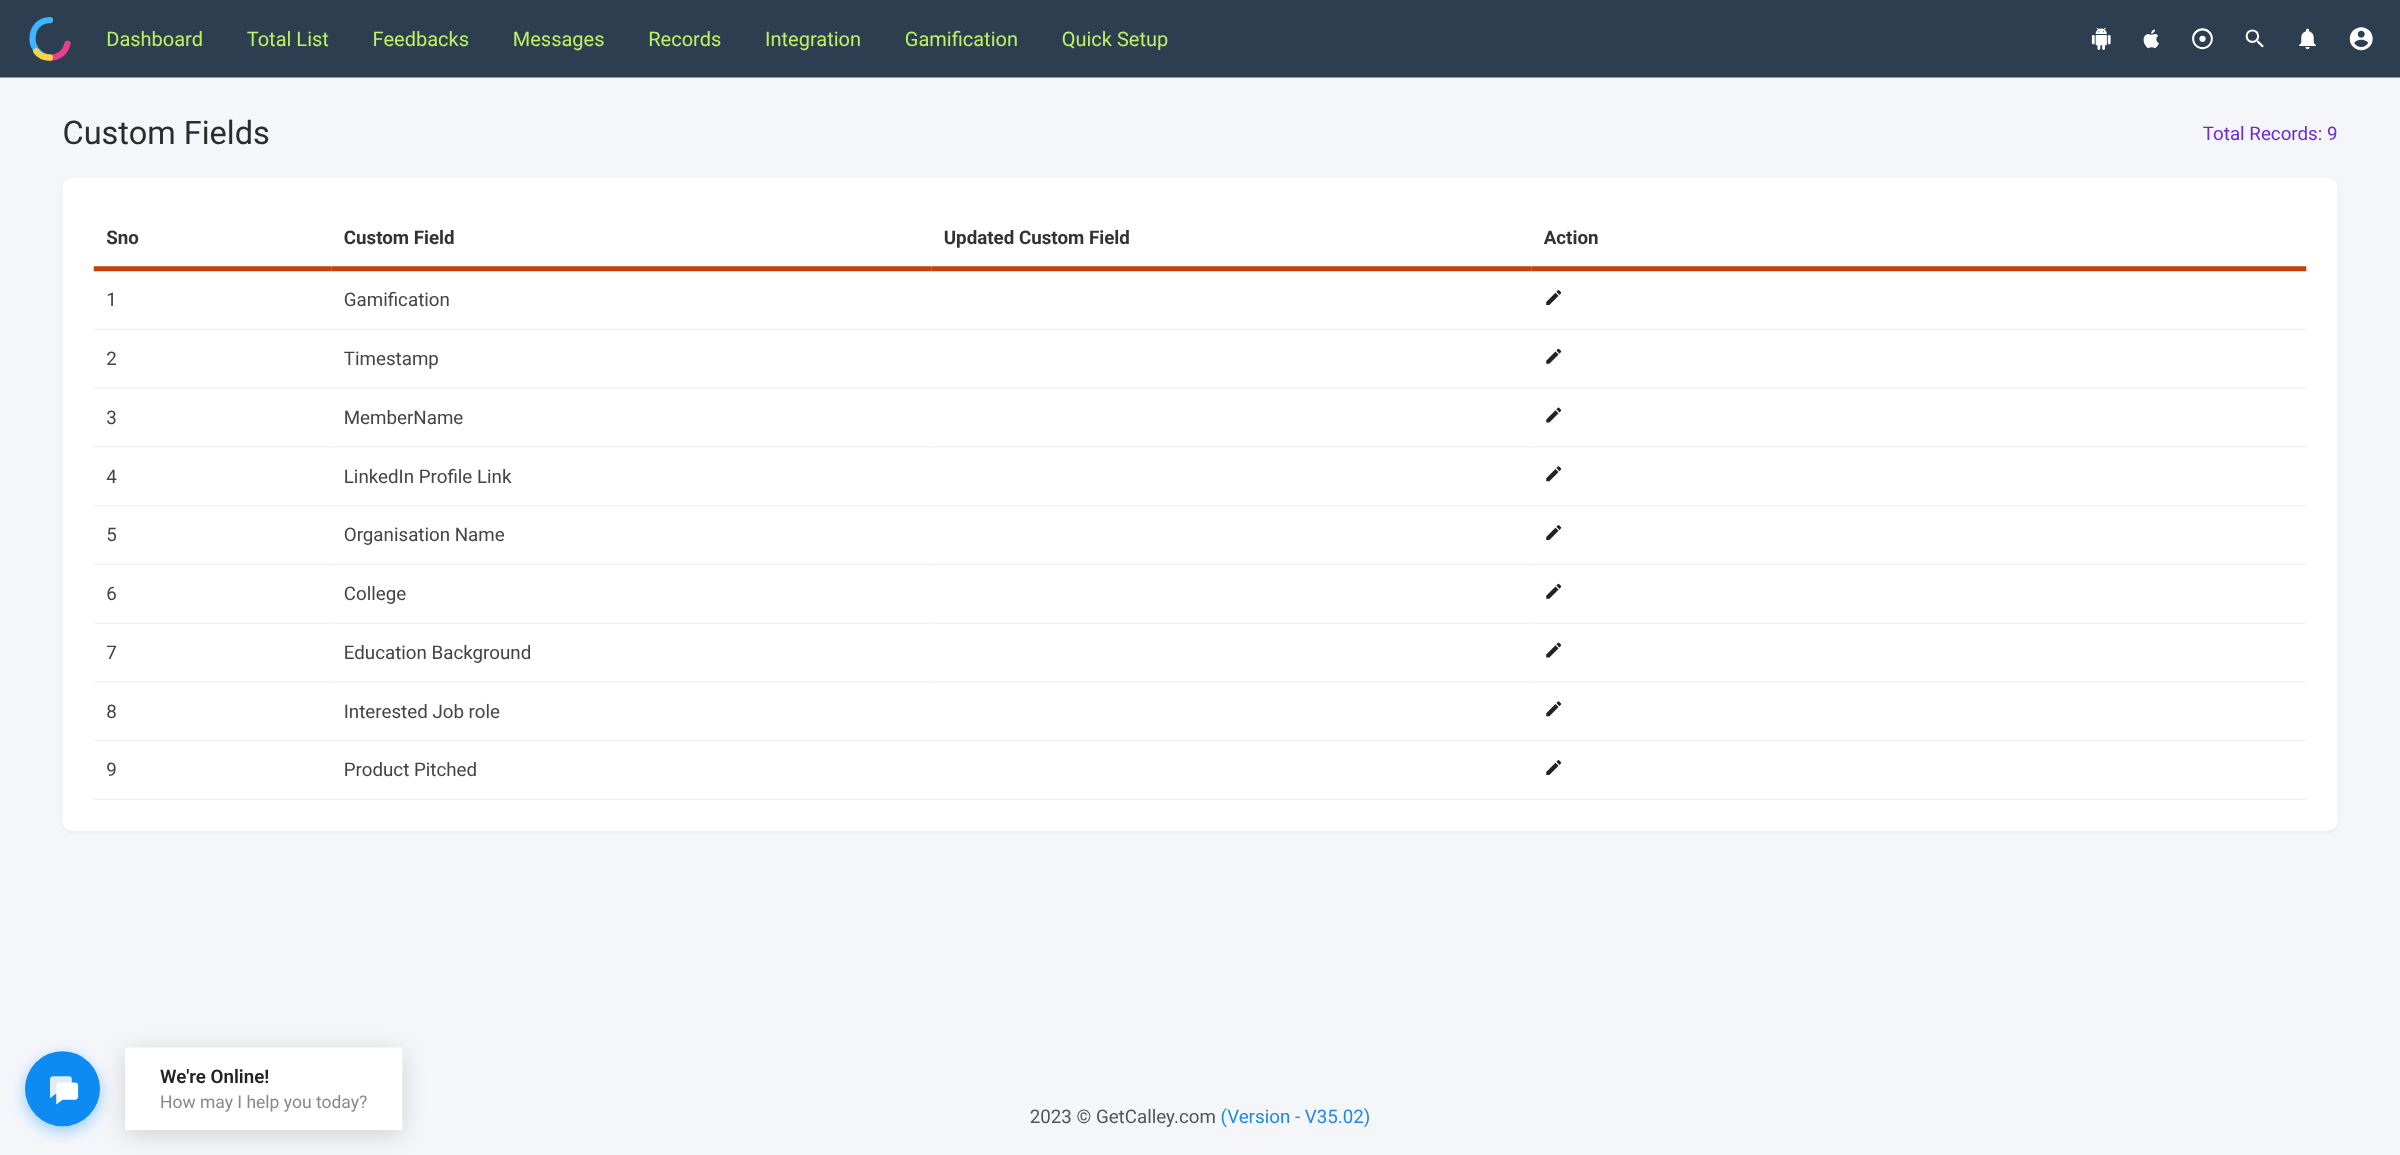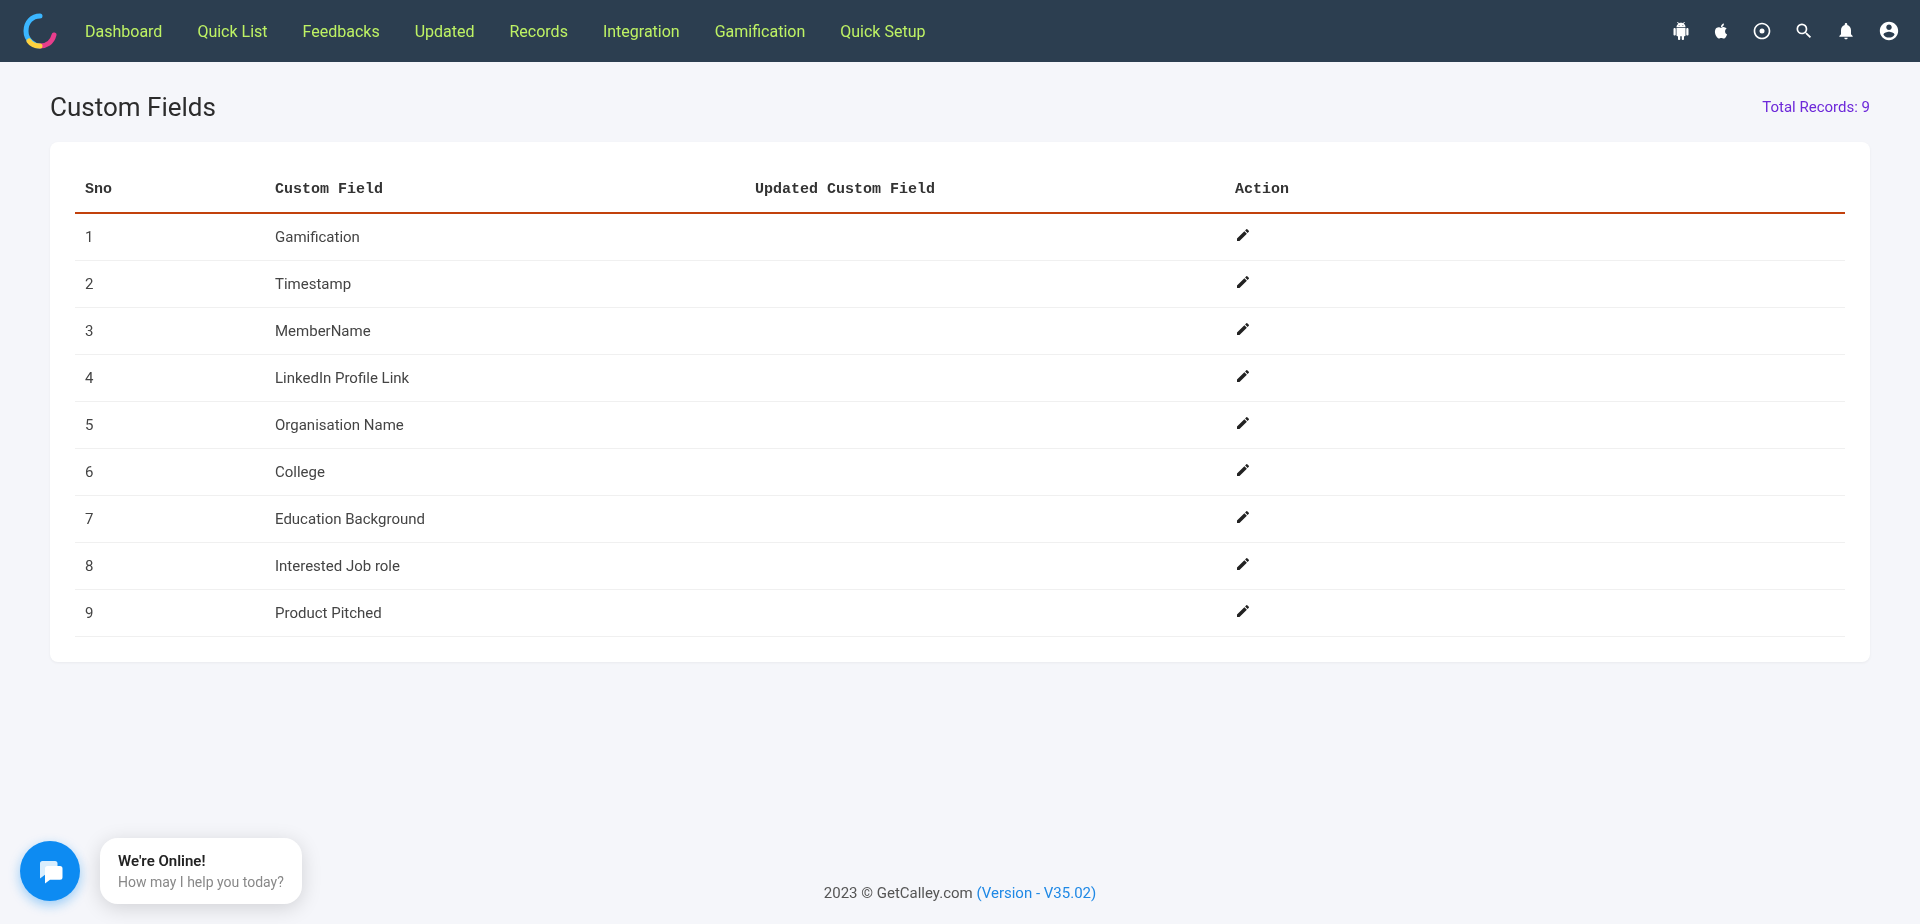--- a/index.html
+++ b/index.html
@@ -12,52 +12,52 @@
     .nav-icons { display: flex; gap: 22px; align-items: center; }
     .nav-icons .nicon { cursor: pointer; display:flex; align-items:center; justify-content:center; }
     
     .page-header { display: flex; justify-content: space-between; align-items: center; padding: 30px 50px 20px 50px; }
     .page-title { font-size: 26px; font-weight: 400; color: #2c2c2c; }
     .total-records { font-size: 15px; color: #6d28d9; }
     
     .content-card { background: #fff; margin: 0 50px; border-radius: 8px; padding: 25px; box-shadow: 0 1px 3px rgba(0,0,0,0.05); }
     
     table { width: 100%; border-collapse: collapse; }
-    th { text-align: left; font-weight: 700; font-size: 15px; padding: 14px 10px; border-bottom: 2px solid #c2410c; font-family: Liberation Mono, monospace; }
+    th { text-align: left; font-weight: 700; font-size: 15px; padding: 14px 10px; border-bottom: 4px solid #c2410c; }
     td { padding: 13px 10px; font-size: 15px; border-bottom: 1px solid #f0f0f0; color: #444; }
     th:first-child, td:first-child { width: 190px; }
     th:nth-child(2), td:nth-child(2) { width: 480px; }
     th:nth-child(3), td:nth-child(3) { width: 480px; }
     .edit-btn { cursor: pointer; display:inline-flex; }
     
     .chat-widget { position: fixed; bottom: 20px; left: 20px; display: flex; align-items: center; gap: 20px; }
     .chat-bubble-btn { width: 60px; height: 60px; border-radius: 50%; background: #0d8bf2; display:flex; align-items:center; justify-content:center; cursor:pointer; box-shadow: 0 4px 12px rgba(13,139,242,0.4); }
-    .chat-popup { background: #fff; border-radius: 18px; box-shadow: 0 4px 20px rgba(0,0,0,0.15); padding: 14px 18px; min-width: 200px; }
+    .chat-popup { background: #fff; border-radius: 1px; box-shadow: 0 4px 20px rgba(0,0,0,0.15); padding: 14px 28px; min-width: 200px; }
     .chat-title { font-weight: 600; font-size: 15px; color: #222; margin-bottom: 4px; }
     .chat-sub { font-size: 14px; color: #888; text-align: right; }
     
     .footer { position: absolute; bottom: 22px; left: 0; right: 0; text-align: center; font-size: 15px; color: #555; }
     .footer .version { color: #1e88e5; }
   </style>
 </head>
 <body>
 
 <nav class="top-nav">
   <div class="logo">
     <svg width="36" height="36" viewBox="0 0 36 36">
       <path d="M18 3 C 10 3 4 9 4 18 C 4 27 12 33 18 33" stroke="#3bb6ff" stroke-width="5" fill="none" stroke-linecap="round"></path>
       <path d="M18 33 C 24 33 30 30 32 22" stroke="#e83e8c" stroke-width="5" fill="none" stroke-linecap="round"></path>
       <path d="M7 28 C 9 31 13 33 18 33" stroke="#ffd23f" stroke-width="5" fill="none" stroke-linecap="round"></path>
     </svg>
   </div>
   <div class="nav-menu">
     <span class="nav-item">Dashboard</span>
-    <span class="nav-item">Quick List</span>
+    <span class="nav-item">Total List</span>
     <span class="nav-item">Feedbacks</span>
-    <span class="nav-item">Updated</span>
+    <span class="nav-item">Messages</span>
     <span class="nav-item">Records</span>
     <span class="nav-item">Integration</span>
     <span class="nav-item">Gamification</span>
     <span class="nav-item">Quick Setup</span>
   </div>
   <div class="nav-icons">
     <span class="nicon">
       <svg width="18" height="18" viewBox="0 0 24 24" fill="#fff">
           <path d="M6 18c0 .55.45 1 1 1h1v3.5c0 .83.67 1.5 1.5 1.5S11 23.33 11 22.5V19h2v3.5c0 .83.67 1.5 1.5 1.5S16 23.33 16 22.5V19h1c.55 0 1-.45 1-1V8H6v10zM3.5 8C2.67 8 2 8.67 2 9.5v7c0 .83.67 1.5 1.5 1.5S5 17.33 5 16.5v-7C5 8.67 4.33 8 3.5 8zm17 0c-.83 0-1.5.67-1.5 1.5v7c0 .83.67 1.5 1.5 1.5s1.5-.67 1.5-1.5v-7C22 8.67 21.33 8 20.5 8zM15.53 2.16l1.3-1.3c.2-.2.2-.51 0-.71-.2-.2-.51-.2-.71 0l-1.48 1.48C13.85 1.23 12.95 1 12 1c-.96 0-1.86.23-2.66.63L7.85.15c-.2-.2-.51-.2-.71 0-.2.2-.2.51 0 .71l1.31 1.31C6.97 3.26 6 5.01 6 7h12c0-1.99-.97-3.75-2.47-4.84zM10 5H9V4h1v1zm5 0h-1V4h1v1z"></path>
         </svg>

